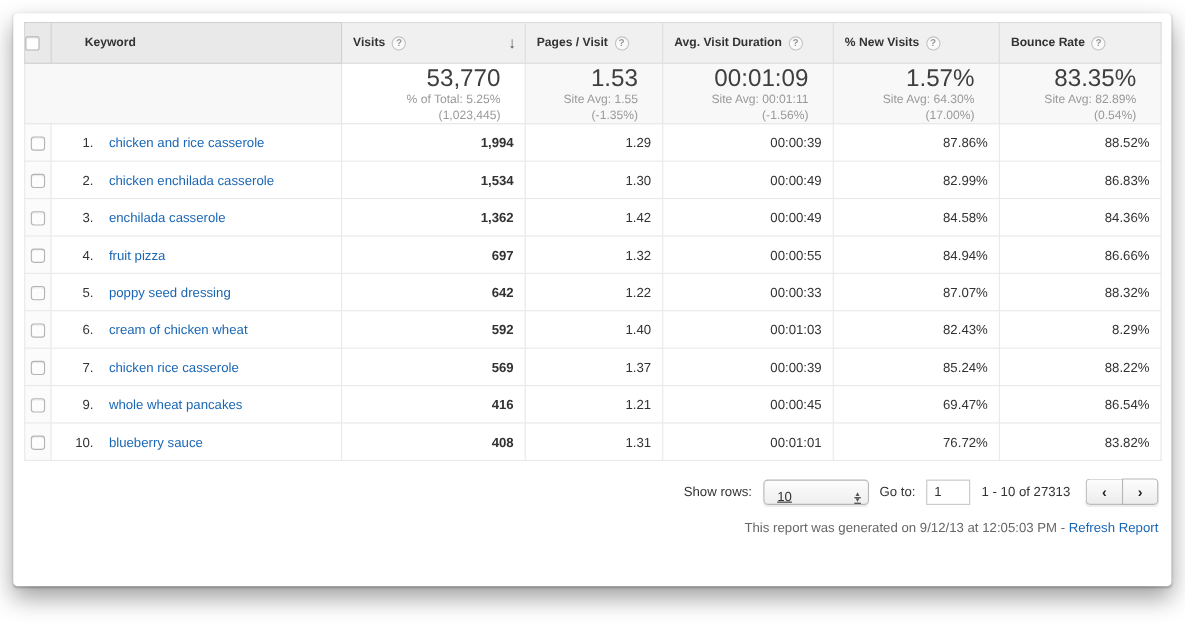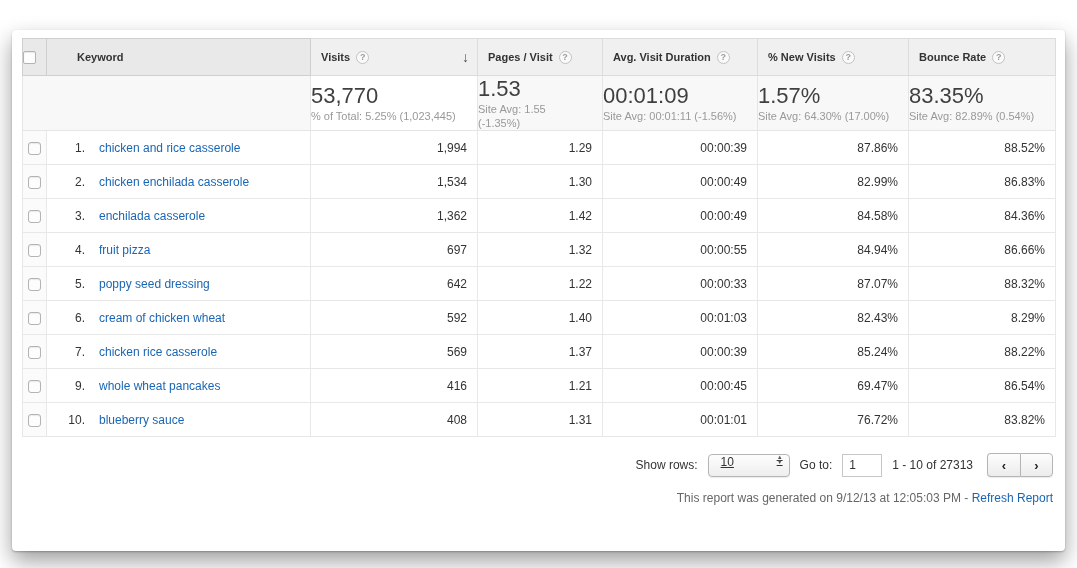--- a/index.html
+++ b/index.html
@@ -1,19 +1,19 @@
 <!DOCTYPE html>
 <html style="--link: #1a66b4;"><head>
 <meta charset="utf-8">
 <style>
   * { margin:0; padding:0; box-sizing:border-box; }
   html,body { width:1077px; height:568px; background:#fff; overflow:hidden;
     font-family:"Liberation Sans","DejaVu Sans",sans-serif; }
   .sheet {
-    position:absolute; left:12px; top:30px; width:1053px; height:521px;
+    position:absolute; left:12px; top:12px; width:1053px; height:521px;
     background:#fff; border-radius:4px;
     box-shadow:0 1px 2px rgba(0,0,0,.25), 0 10px 22px rgba(0,0,0,.38);
     padding:8px 10px 0 10px;
   }
   table.report { width:1033px; table-layout:fixed; border-collapse:collapse;
     border:1px solid #e2e2e2; }
   col.c-cb{width:24px;} col.c-kw{width:264px;} col.c-visits{width:167px;}
   col.c-ppv{width:125px;} col.c-dur{width:155px;} col.c-new{width:151px;}
   col.c-br{width:147px;}
 
@@ -25,45 +25,45 @@
   tr.hdr th.metric { background:#f0f0f0; border:1px solid #dcdcdc; padding-left:10px; }
   .hdr-inner { display:flex; align-items:center; gap:6px;text-align:center; }
   .help { display:inline-flex; width:13px; height:13px; border-radius:50%;
     border:1px solid #c2c2c2; background:#fafafa; color:#9a9a9a; font-size:9px;
     font-weight:bold; align-items:center; justify-content:center; }
   .sort-arrow { margin-left:auto; margin-right:8px; color:#555; font-size:14px;
     font-weight:bold; }
 
   
   tr.sum td { height:55px; background:#f8f8f8; border:1px solid #e5e5e5;
-    padding-right:12px; vertical-align:middle; }
+    text-align:right; padding-right:22px; vertical-align:middle; }
   tr.sum td.active { background:#fff; }
   .sum-val { font-size:22px; color:#3f3f3f; line-height:26px; }
   .sum-sub { font-size:11px; color:#999; line-height:14px; }
 
   
   tr.row td { height:34px; background:#fff; border:1px solid #e8e8e8;
     font-size:12px; color:#333; vertical-align:middle; }
   tr.row td.cb { text-align:center; background:#fbfbfb; }
   tr.row td.num { text-align:right; padding-right:10px; }
-  tr.row td.num.bold { font-weight:normal; }
+  tr.row td.num.bold { font-weight:bold; }
   tr.row td.kw { padding-left:10px; }
   .rank { display:inline-block; width:28px; text-align:right; color:#333;
     margin-right:14px; }
   a.kw-link { color:var(--link,#1a66b4); text-decoration:none; }
   .checkbox { display:inline-block; width:13px; height:13px; background:#fdfdfd;
     border:1px solid #b3b3b3; border-radius:3px;
     box-shadow:inset 0 1px 1px rgba(0,0,0,.08); vertical-align:middle; }
   tr.hdr .checkbox { border-radius:2px; }
 
   
   .pager { width:1033px; display:flex; align-items:center; justify-content:flex-end;
     gap:10px; margin-top:16px; font-size:12px; color:#333; padding-right:2px; }
   .select {
-    display:inline-flex; align-items:flex-start; width:82px; height:23px;
+    display:inline-flex; align-items:flex-end; width:96px; height:23px;
     border:1px solid #b5b5b5; border-radius:4px;
     background:linear-gradient(#fdfdfd,#eee); padding:0 6px 0 12px;
     box-shadow:0 1px 1px rgba(0,0,0,.08);text-decoration:underline; }
   .select .val { flex:1; text-align:left; }
   .stepper { display:flex; flex-direction:column; line-height:5px; font-size:6px;
     color:#555; }
   .goto-input { width:40px; height:23px; border:1px solid #c6c6c6;
     font-size:12px; padding-left:6px; color:#333;
     font-family:"Liberation Sans","DejaVu Sans",sans-serif; }
   .nav-btns { display:flex; margin-left:4px; }

